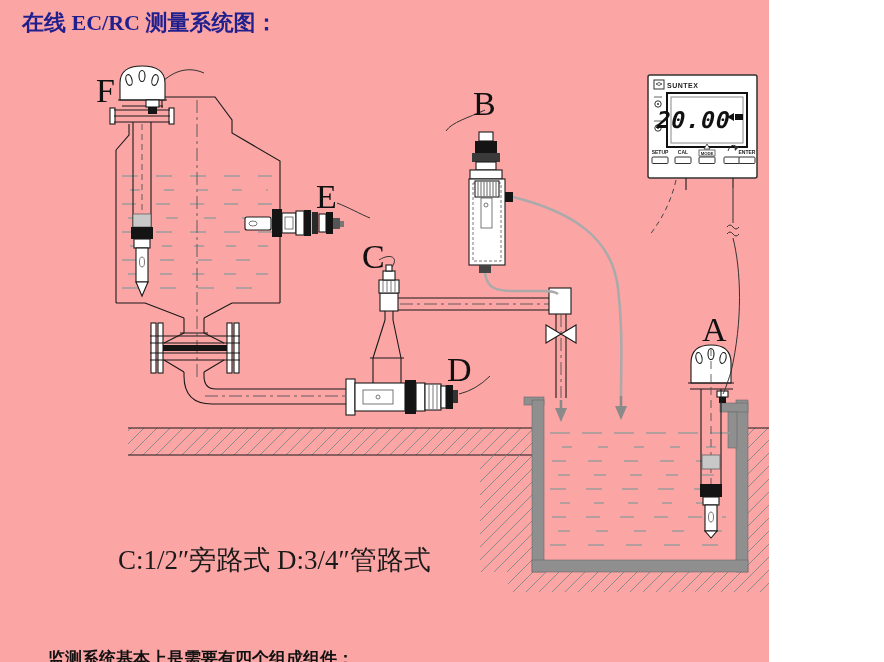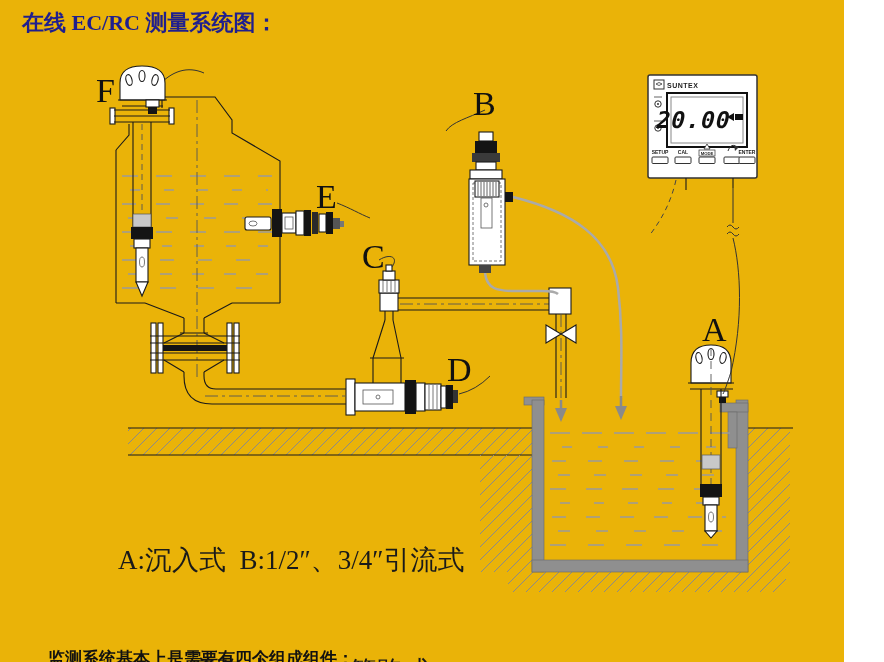--- a/index.html
+++ b/index.html
@@ -1,16 +1,16 @@
 <!DOCTYPE html>
 <html><head>
 <meta charset="utf-8">
 <style>
   html,body{margin:0;padding:0;background:#fff;}
-  .stage{position:relative;width:844px;height:662px;background:#eab308;overflow:hidden;
+  .stage{position:relative;width:769px;height:662px;background:#fca5a5;overflow:hidden;
          font-family:"Liberation Sans",sans-serif;text-decoration:underline;}
   .title{position:absolute;left:22px;top:8px;font-family:"Liberation Serif",serif;
          font-weight:bold;font-size:22px;color:#1f1f8e;white-space:pre;}
   .legend{position:absolute;left:118px;top:468px;font-family:"Liberation Serif",serif;
           font-size:27px;color:#1a1a1a;line-height:37px;white-space:pre;}
   .notes{position:absolute;left:48px;top:594px;font-family:"Liberation Sans",sans-serif;
          font-size:17px;font-weight:600;color:#111;line-height:26px;white-space:pre;}
   svg{position:absolute;left:0;top:0;}
   .ln{stroke:#1a1a1a;stroke-width:1.1;fill:none;}
   .lnf{stroke:#1a1a1a;stroke-width:1.1;fill:#ffffff;}
@@ -272,21 +272,20 @@
 
     <text x="96" y="102" class="biglabel">F</text>
     <text x="473" y="115" class="biglabel">B</text>
     <text x="362" y="268" class="biglabel">C</text>
     <text x="447" y="381" class="biglabel">D</text>
     <text x="316" y="208" class="biglabel">E</text>
     <text x="702" y="341" class="biglabel">A</text>
   </svg>
 
   <div class="legend">
-    <div>A:沉入式  B:1/2″、3/4″引流式</div>
     <div>C:1/2″旁路式 D:3/4″管路式</div>
     
   </div>
 
   <div class="notes">
     <div>监测系统基本上是需要有四个组成组件：</div>
     
   </div>
 
 </div>

